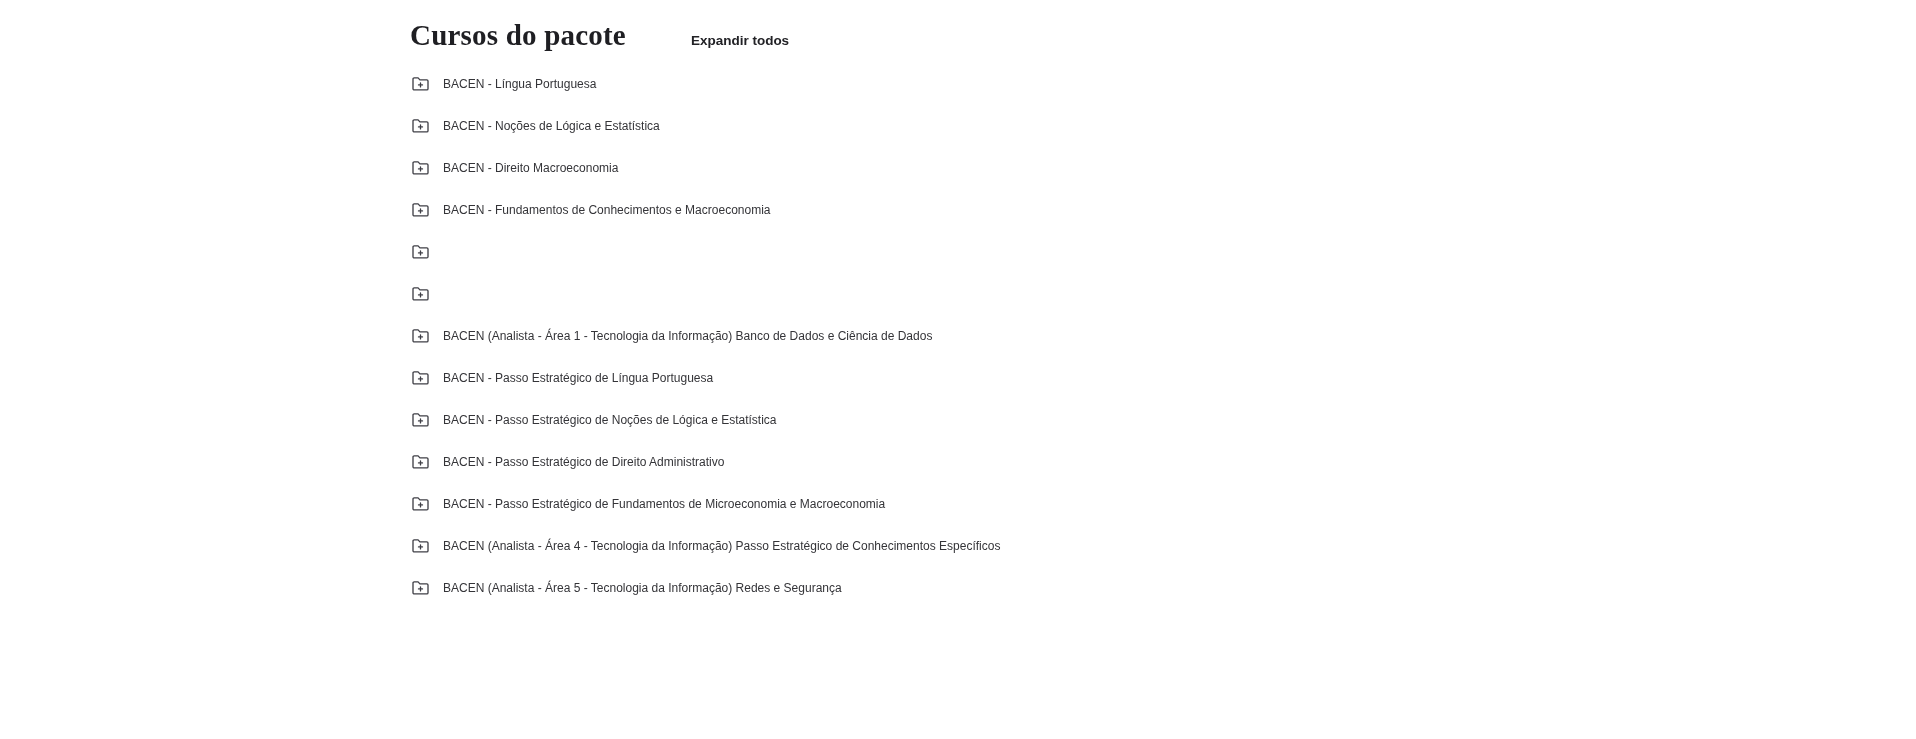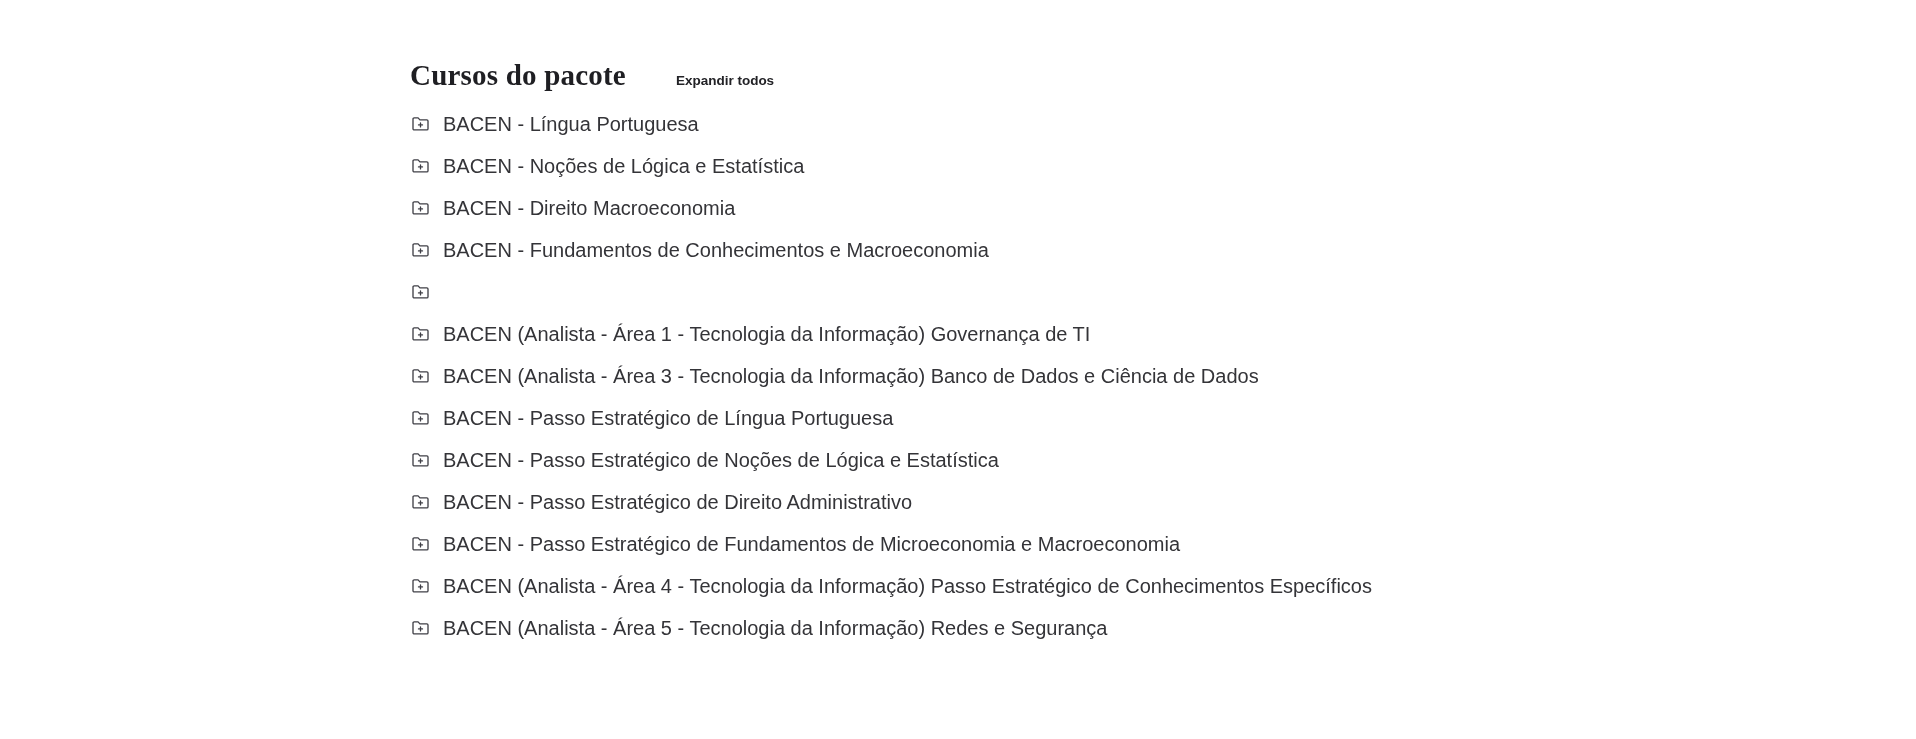--- a/index.html
+++ b/index.html
@@ -21,24 +21,23 @@
     display: flex;
     align-items: baseline;
   }
   .page-title {
     font-family: "Liberation Serif", serif;
     font-weight: 700;
     font-size: 29px;
     line-height: 35px;
     color: #1f1f23;
     letter-spacing: 0.2px;
-    margin-top: 40px;
   }
   .expand-all {
-    margin-left: 50px;
+    margin-left: 65px;
     background: none;
     border: none;
     font-family: "Liberation Sans", sans-serif;
     font-size: 13.5px;
     font-weight: 700;
     color: #222226;
     cursor: pointer;
     padding: 0;
   }
   .course-list {
@@ -52,21 +51,21 @@
     cursor: pointer;
   }
   .folder-icon {
     width: 21px;
     height: 20px;
     flex: 0 0 auto;
     margin-right: 12px;
     color: #3f3f46;
   }
   .course-label {
-    font-size: 20px;
+    font-size: 12px;
     line-height: 22px;
     color: #343438;
     white-space: nowrap;
   }
 </style>
 </head>
 <body>
 
 <svg width="0" height="0" style="position:absolute" aria-hidden="true">
   <defs>
@@ -111,27 +110,26 @@
     </li>
     <li class="course-row">
       <svg class="folder-icon">
           <use href="#sym-folder-plus"></use>
         </svg>
     </li>
     <li class="course-row">
       <svg class="folder-icon">
           <use href="#sym-folder-plus"></use>
         </svg>
-      <span class="course-label">BACEN (Analista - Área 1 - Tecnologia da Informação) Governança de TI</span>
     </li>
     <li class="course-row">
       <svg class="folder-icon">
           <use href="#sym-folder-plus"></use>
         </svg>
-      <span class="course-label">BACEN (Analista - Área 3 - Tecnologia da Informação) Banco de Dados e Ciência de Dados</span>
+      <span class="course-label">BACEN (Analista - Área 1 - Tecnologia da Informação) Banco de Dados e Ciência de Dados</span>
     </li>
     <li class="course-row">
       <svg class="folder-icon">
           <use href="#sym-folder-plus"></use>
         </svg>
       <span class="course-label">BACEN - Passo Estratégico de Língua Portuguesa</span>
     </li>
     <li class="course-row">
       <svg class="folder-icon">
           <use href="#sym-folder-plus"></use>

